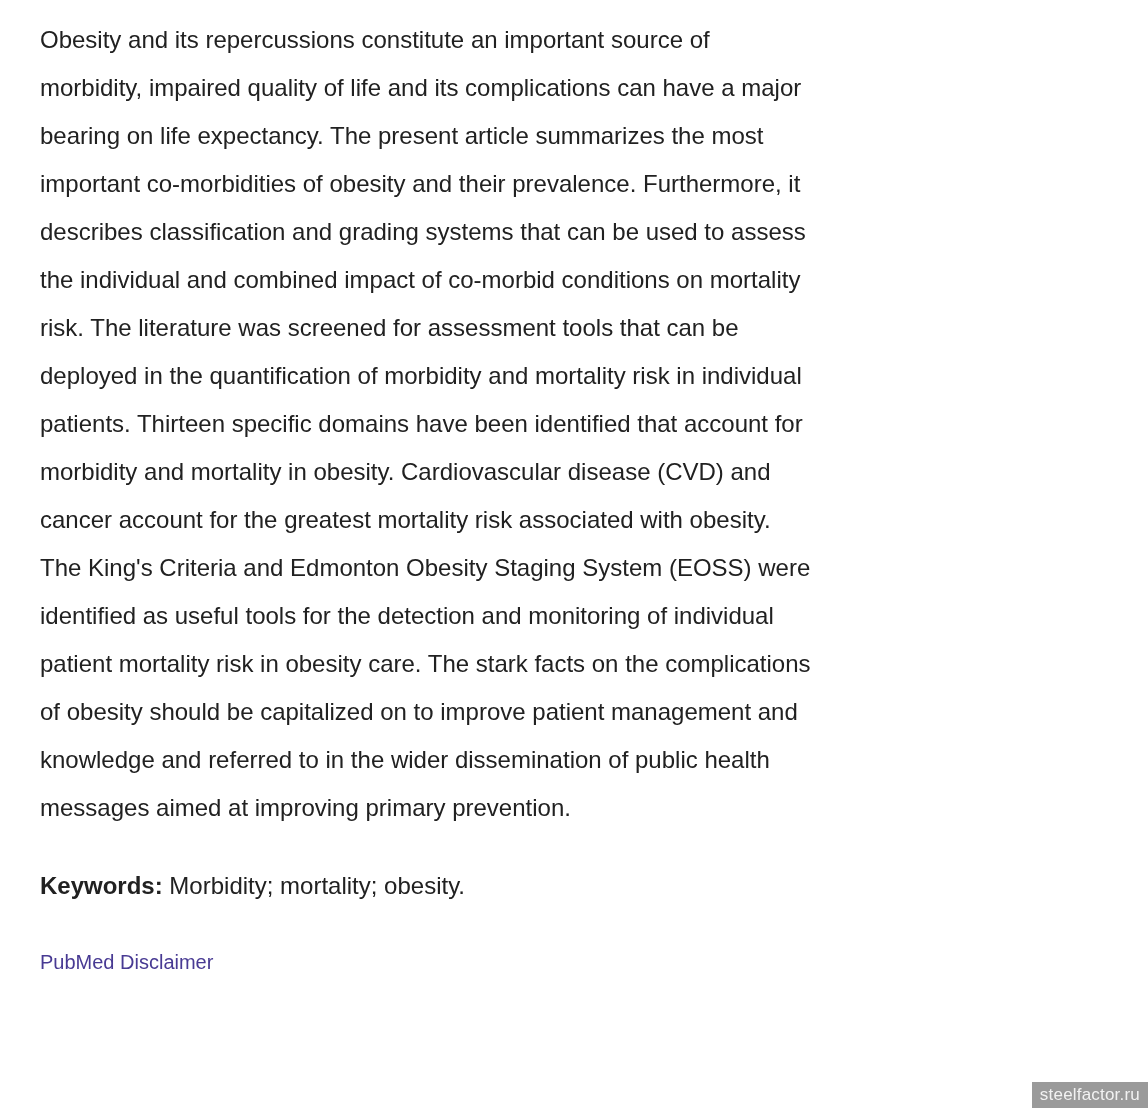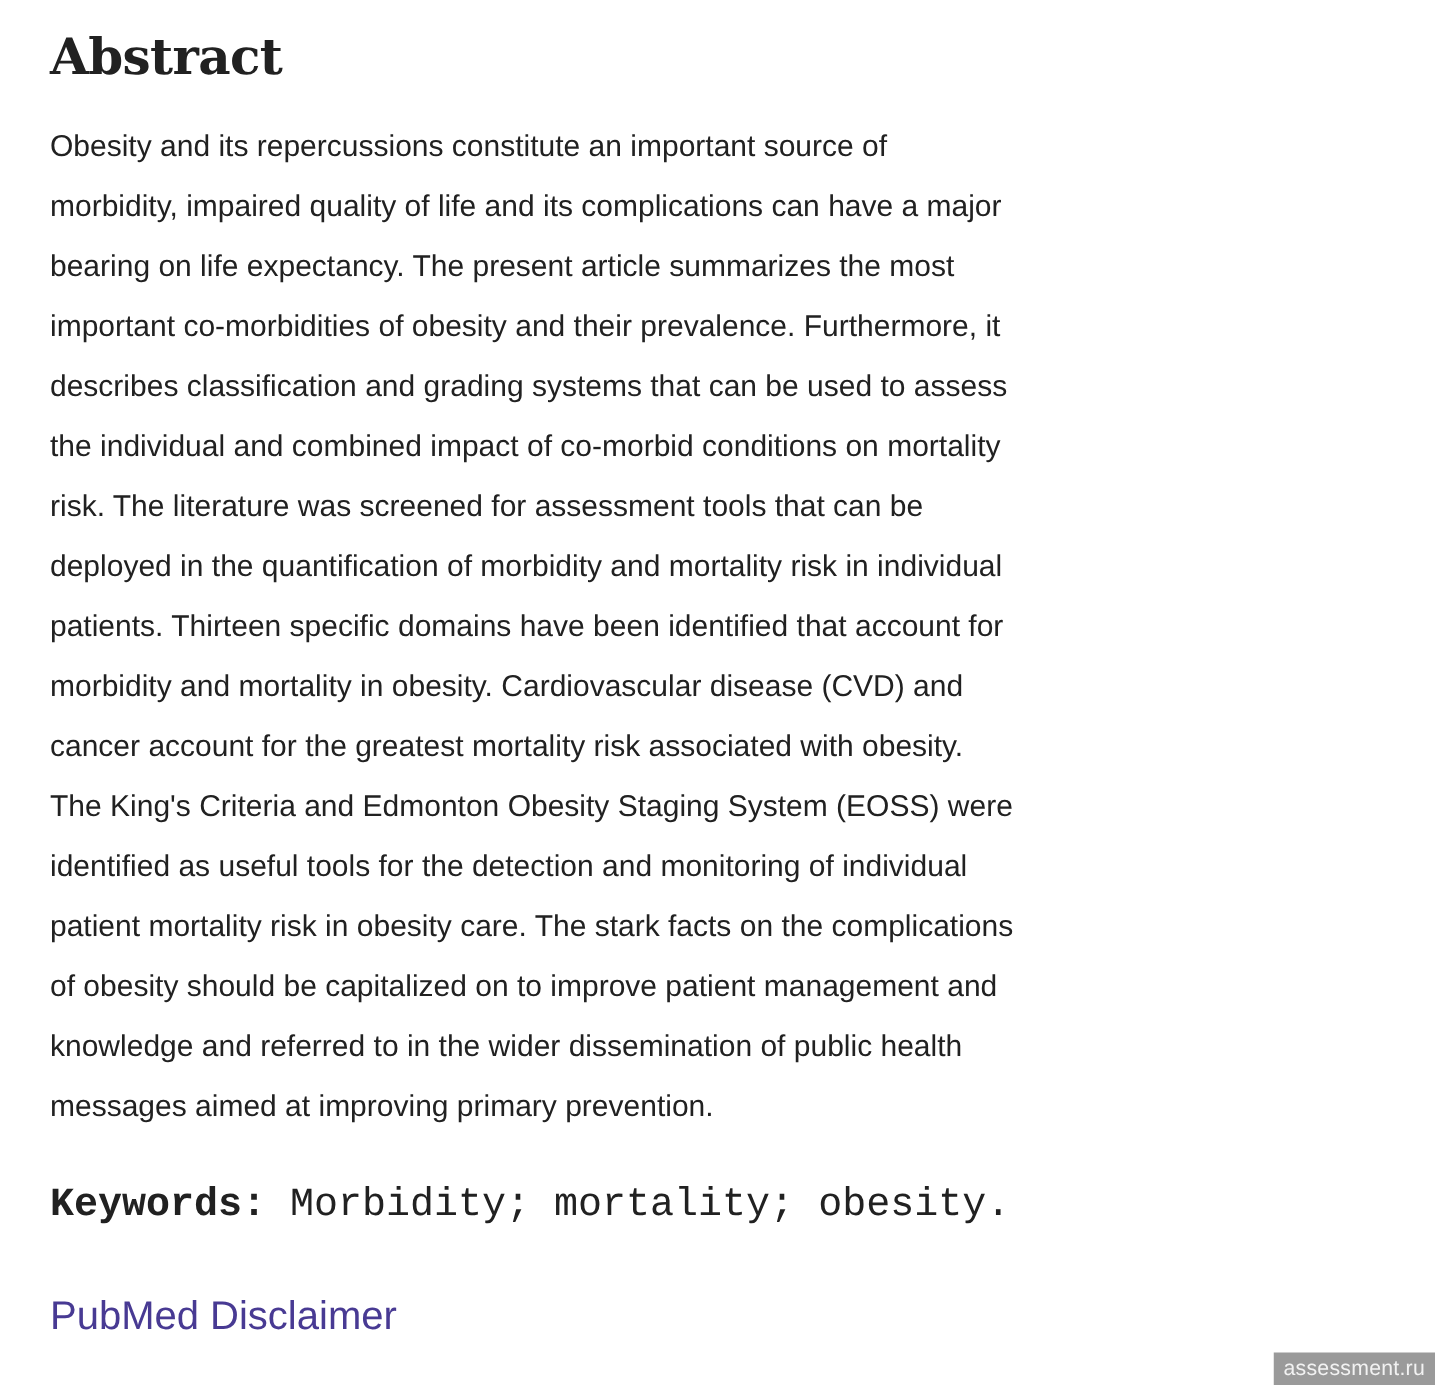--- a/index.html
+++ b/index.html
@@ -28,31 +28,30 @@
     color: var(--text-color, #212121);
   }
   .abstract-body {
     font-size: 24px;
     line-height: 48px;
     margin: 0 0 30px 0;
     white-space: pre-line; 
     max-width: 1068px;
   }
   .keywords {
-    font-size: 32px;
+    font-size: 24px;
     line-height: 48px;
     margin: 0;
-    font-family: Liberation Mono, monospace;
   }
   .keywords strong {
     font-weight: 700;
   }
   .disclaimer-row {
-    margin: 40px 0 0 0;
-    font-size: 32px;
+    margin: 28px 0 0 0;
+    font-size: 20px;
     line-height: 48px;
   }
   .disclaimer-link {
     color: var(--link-color, #483a93);
     text-decoration: none;
     cursor: pointer;
   }
   .watermark {
     position: absolute;
     right: 0;
@@ -62,21 +61,20 @@
     font-size: 17px;
     line-height: 26px;
     padding: 0 8px;
     letter-spacing: 0.2px;
   }
 </style>
 </head>
 <body>
 
 <main class="page">
-  <h2 class="title">Abstract</h2>
 
   <p class="abstract-body">Obesity and its repercussions constitute an important source of
 morbidity, impaired quality of life and its complications can have a major
 bearing on life expectancy. The present article summarizes the most
 important co-morbidities of obesity and their prevalence. Furthermore, it
 describes classification and grading systems that can be used to assess
 the individual and combined impact of co-morbid conditions on mortality
 risk. The literature was screened for assessment tools that can be
 deployed in the quantification of morbidity and mortality risk in individual
 patients. Thirteen specific domains have been identified that account for
@@ -91,13 +89,13 @@
 
   <p class="keywords">
     <strong>Keywords:</strong><span> Morbidity; mortality; obesity.</span>
   </p>
 
   <p class="disclaimer-row">
     <a href="#" class="disclaimer-link">PubMed Disclaimer</a>
   </p>
 </main>
 
-<div class="watermark">assessment.ru</div>
+<div class="watermark">steelfactor.ru</div>
 
 </body></html>

